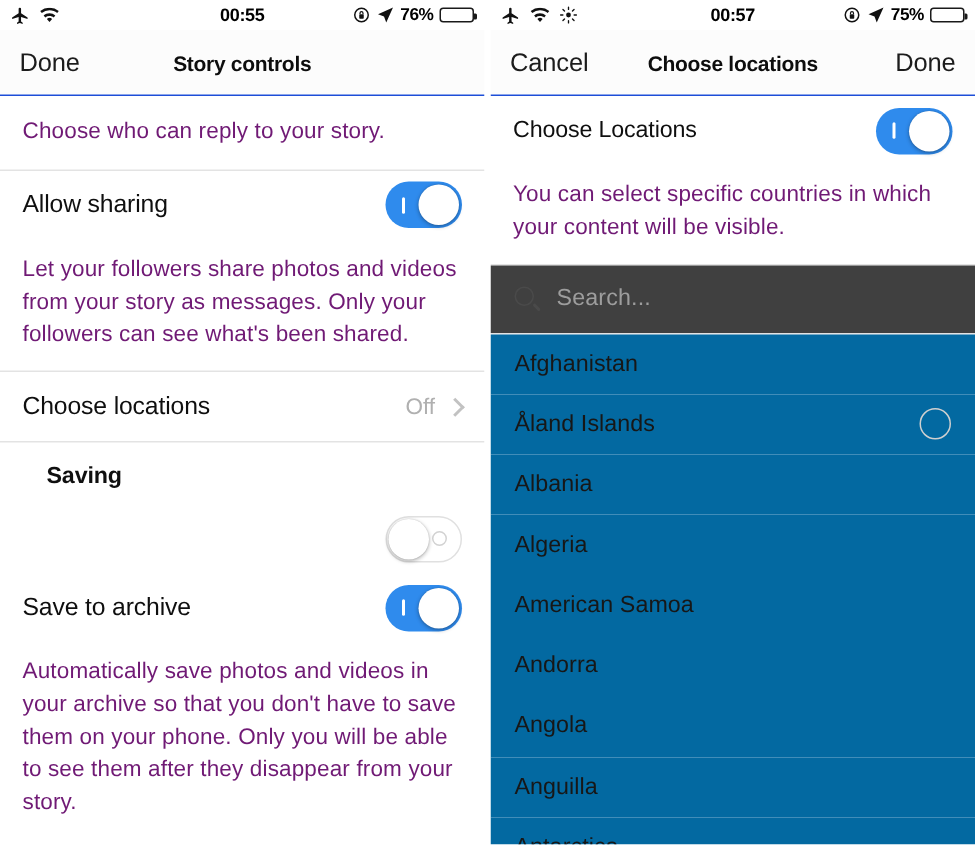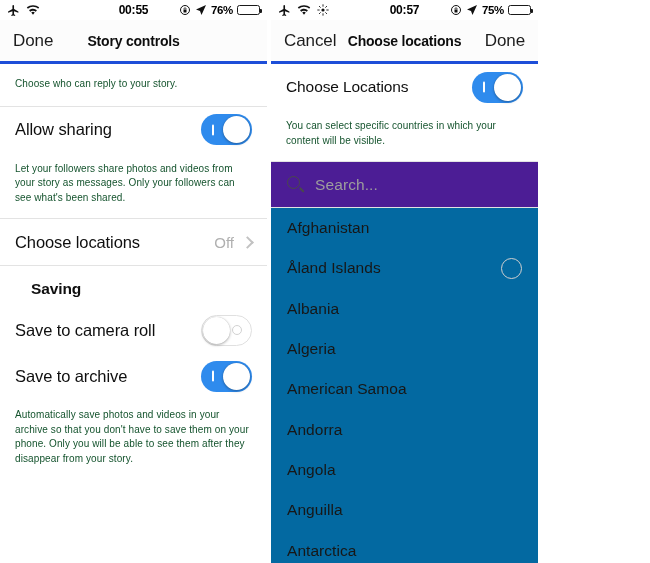--- a/index.html
+++ b/index.html
@@ -5,21 +5,21 @@
   * { box-sizing: border-box; margin: 0; padding: 0; }
   html, body {
     width: 650px;
     height: 563px;
     background: #ffffff;
     font-family: "Liberation Sans", "DejaVu Sans", sans-serif;
     overflow: hidden;
   }
   .screens {
     display: flex;
-    width: 538px;
+    width: 650px;
     height: 563px;
     background: #ffffff;
   }
   .phone {
     width: 323px;
     height: 563px;
     background: #ffffff;
     position: relative;
     overflow: hidden;
   }
@@ -60,37 +60,37 @@
     height: 100%; background: #1a1a1a; border-radius: 1px; width: 78%;
   }
 
   
   .navbar {
     height: 44px;
     display: flex;
     align-items: center;
     padding: 0 13px;
     background: #fcfcfc;
-    border-bottom: 3px solid #1d4ed8;
+    border-bottom: 1px solid #1d4ed8;
     position: relative;
   }
   .nav-btn {
     font-size: 17px; color: #1c1c1c; background: none; border: none;
     font-family: inherit; cursor: pointer; padding: 0; letter-spacing: -0.1px;
   }
   .nav-title {
     position: absolute; left: 0; right: 0; text-align: center;
     font-size: 14px; font-weight: bold; color: #0d0d0d; letter-spacing: -0.2px;
     pointer-events: none;
   }
   .nav-right { margin-left: auto; position: relative; z-index: 2; }
 
   
   .hint {
-    font-size: 10px; color: #14532d; line-height: 1.45;
+    font-size: 15px; color: #701a75; line-height: 1.45;
     padding: 13px 15px 14px 15px; letter-spacing: 0.1px;
   }
   .hint.tight { padding: 9px 16px 13px 15px; }
   .sep { height: 1px; background: #e3e3e3; margin: 0; }
 
   .row {
     display: flex; align-items: center;
     padding: 0 15px; min-height: 46px;
     background: #ffffff;
   }
@@ -126,21 +126,21 @@
     left: 11px; width: 2.2px; height: 11px; background: #ffffff; border-radius: 1px;
   }
   .switch.off .mark {
     right: 9px; width: 10px; height: 10px;
     border: 1.6px solid #d2d2d2; border-radius: 50%;
   }
 
   
   .searchrow {
     display: flex; align-items: center; gap: 11px;
-    padding: 0 16px; height: 45px; background: #4c1d95; text-align: center;
+    padding: 0 16px; height: 45px; background: #404040; text-align: center;
   }
   .search-text { font-size: 15.5px; color: #9d9d9d; letter-spacing: 0.1px; }
   .mag { width: 17px; height: 17px; position: relative; flex: 0 0 17px; }
   .mag .ring {
     position: absolute; left: 0; top: 0; width: 13px; height: 13px;
     border: 1.7px solid #4a4a4a; border-radius: 50%;
   }
   .mag .handle {
     position: absolute; right: 0px; bottom: 0px; width: 6px; height: 1.7px;
     background: #4a4a4a; transform: rotate(45deg); transform-origin: right center;
@@ -229,21 +229,20 @@
         <span class="chevron"></span>
       </div>
     </div>
     <div class="sep"></div>
 
     <div class="section-hdr">
       <span class="row-label bold">Saving</span>
     </div>
 
     <div class="row">
-      <span class="row-label">Save to camera roll</span>
       <div class="row-right">
         <div class="switch off">
           <span class="mark"></span>
           <span class="knob"></span>
         </div>
       </div>
     </div>
 
     <div class="row">
       <span class="row-label">Save to archive</span>

